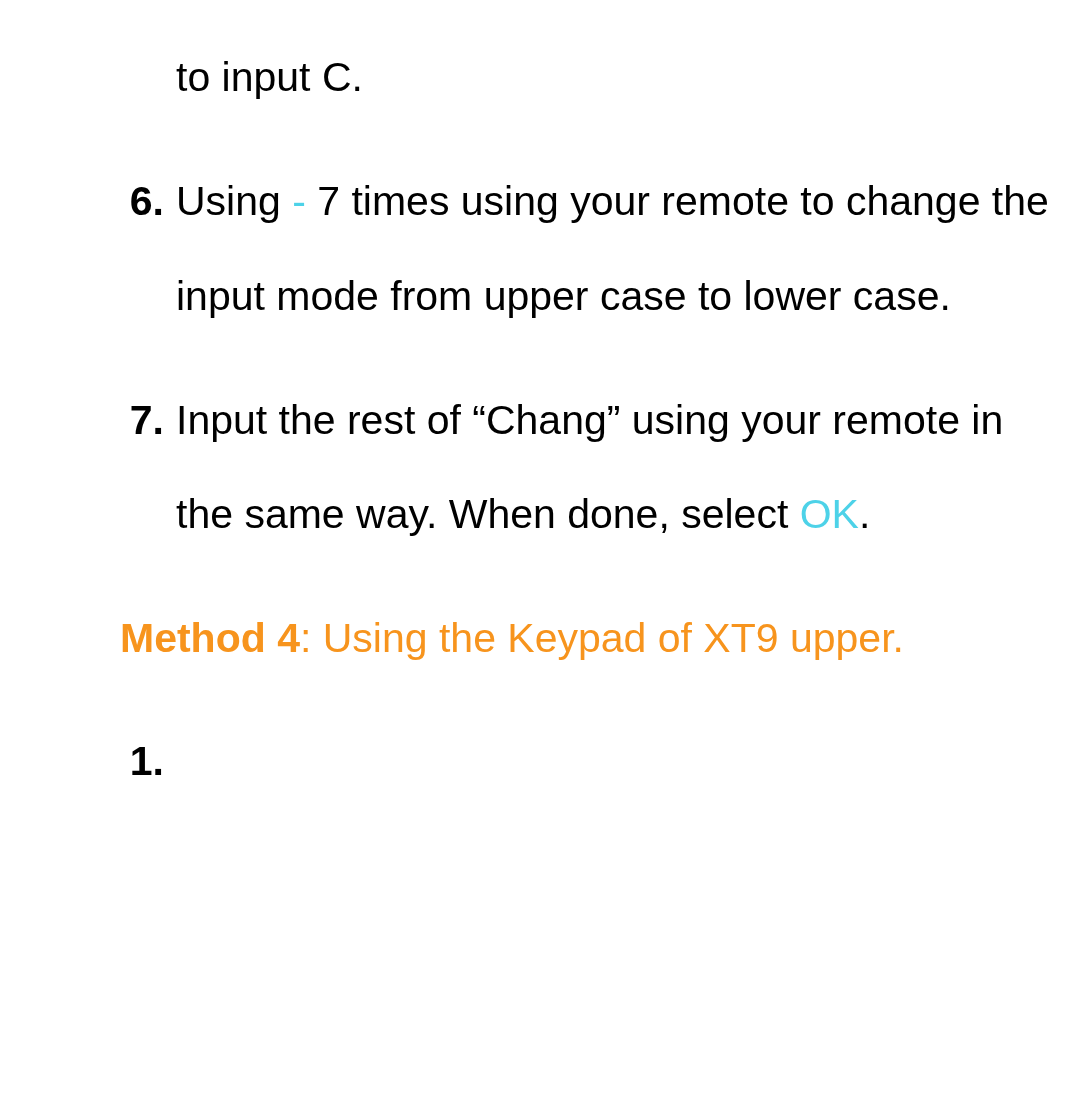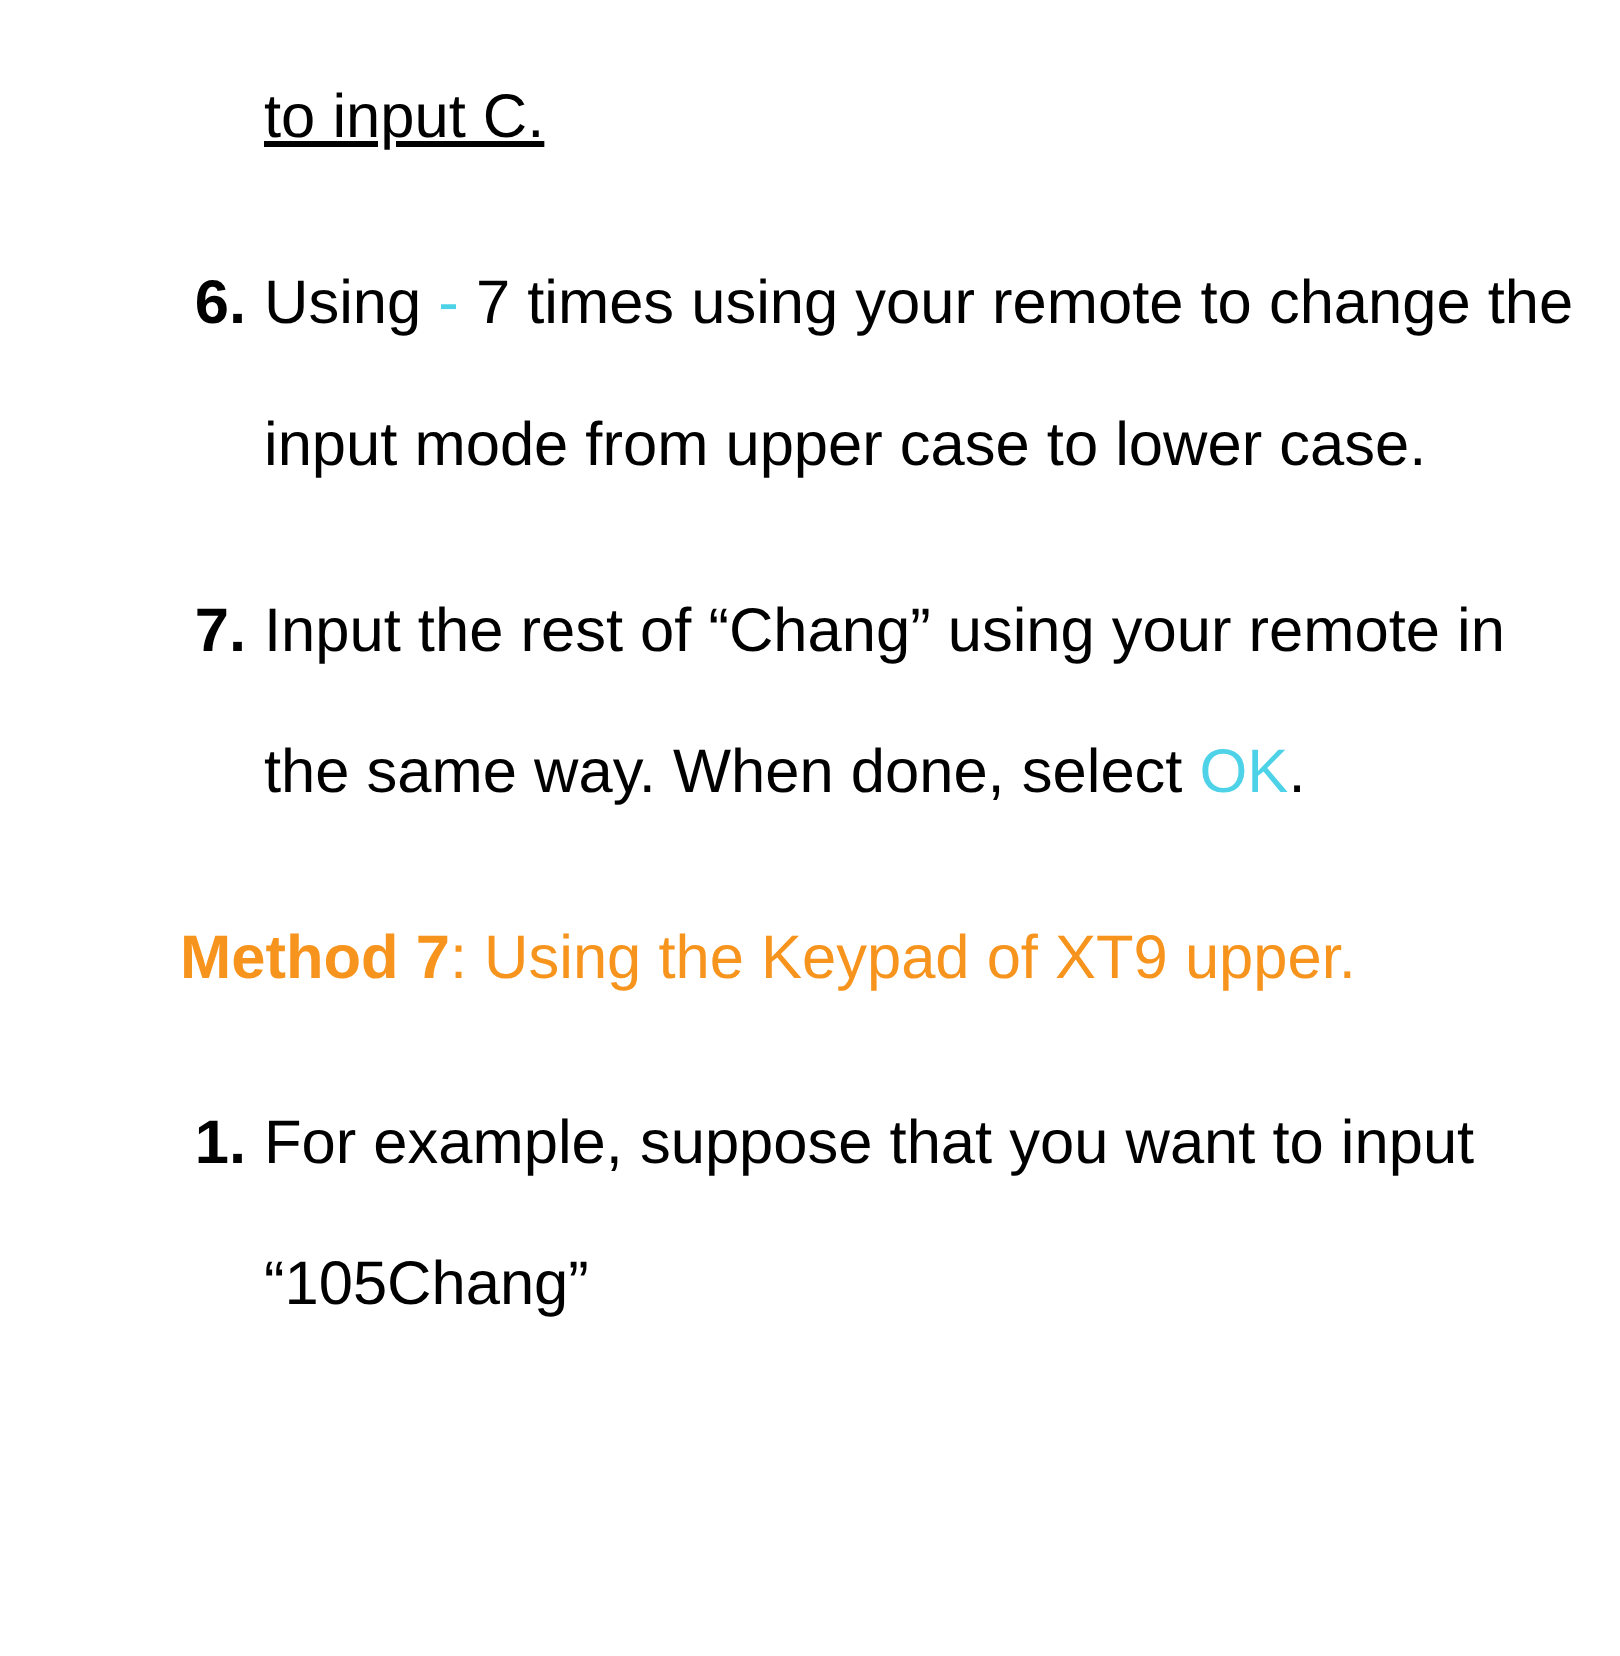--- a/index.html
+++ b/index.html
@@ -26,21 +26,20 @@
       position: absolute;
       left: 0;
       top: 0;
       font-weight: bold;
       text-align: right;
       width: 44px;
     }
     .continuation {
       padding-left: 56px;
       margin-bottom: 30px;
-      text-decoration: underline;
     }
     .highlight-cyan {
       color: #4dd2e8;
     }
     .method-heading {
       color: #f7941d;
       margin-top: 18px;
       margin-bottom: 28px;
       line-height: 2.3;
     }
@@ -59,19 +58,18 @@
   <span class="list-number">6.</span>
   <span>Using </span><span class="highlight-cyan">-</span><span> 7 times using your remote to change the input mode from upper case to lower case.</span>
 </div>
 
 <div class="list-item">
   <span class="list-number">7.</span>
   <span>Input the rest of “Chang” using your remote in the same way. When done, select </span><span class="highlight-cyan">OK</span><span>.</span>
 </div>
 
 <div class="method-heading">
-  <span class="method-bold">Method 7</span><span>: Using the Keypad of XT9 upper.</span>
+  <span class="method-bold">Method 4</span><span>: Using the Keypad of XT9 upper.</span>
 </div>
 
 <div class="list-item">
   <span class="list-number">1.</span>
-  <span>For example, suppose that you want to input “105Chang”</span>
 </div>
 
 </body></html>

